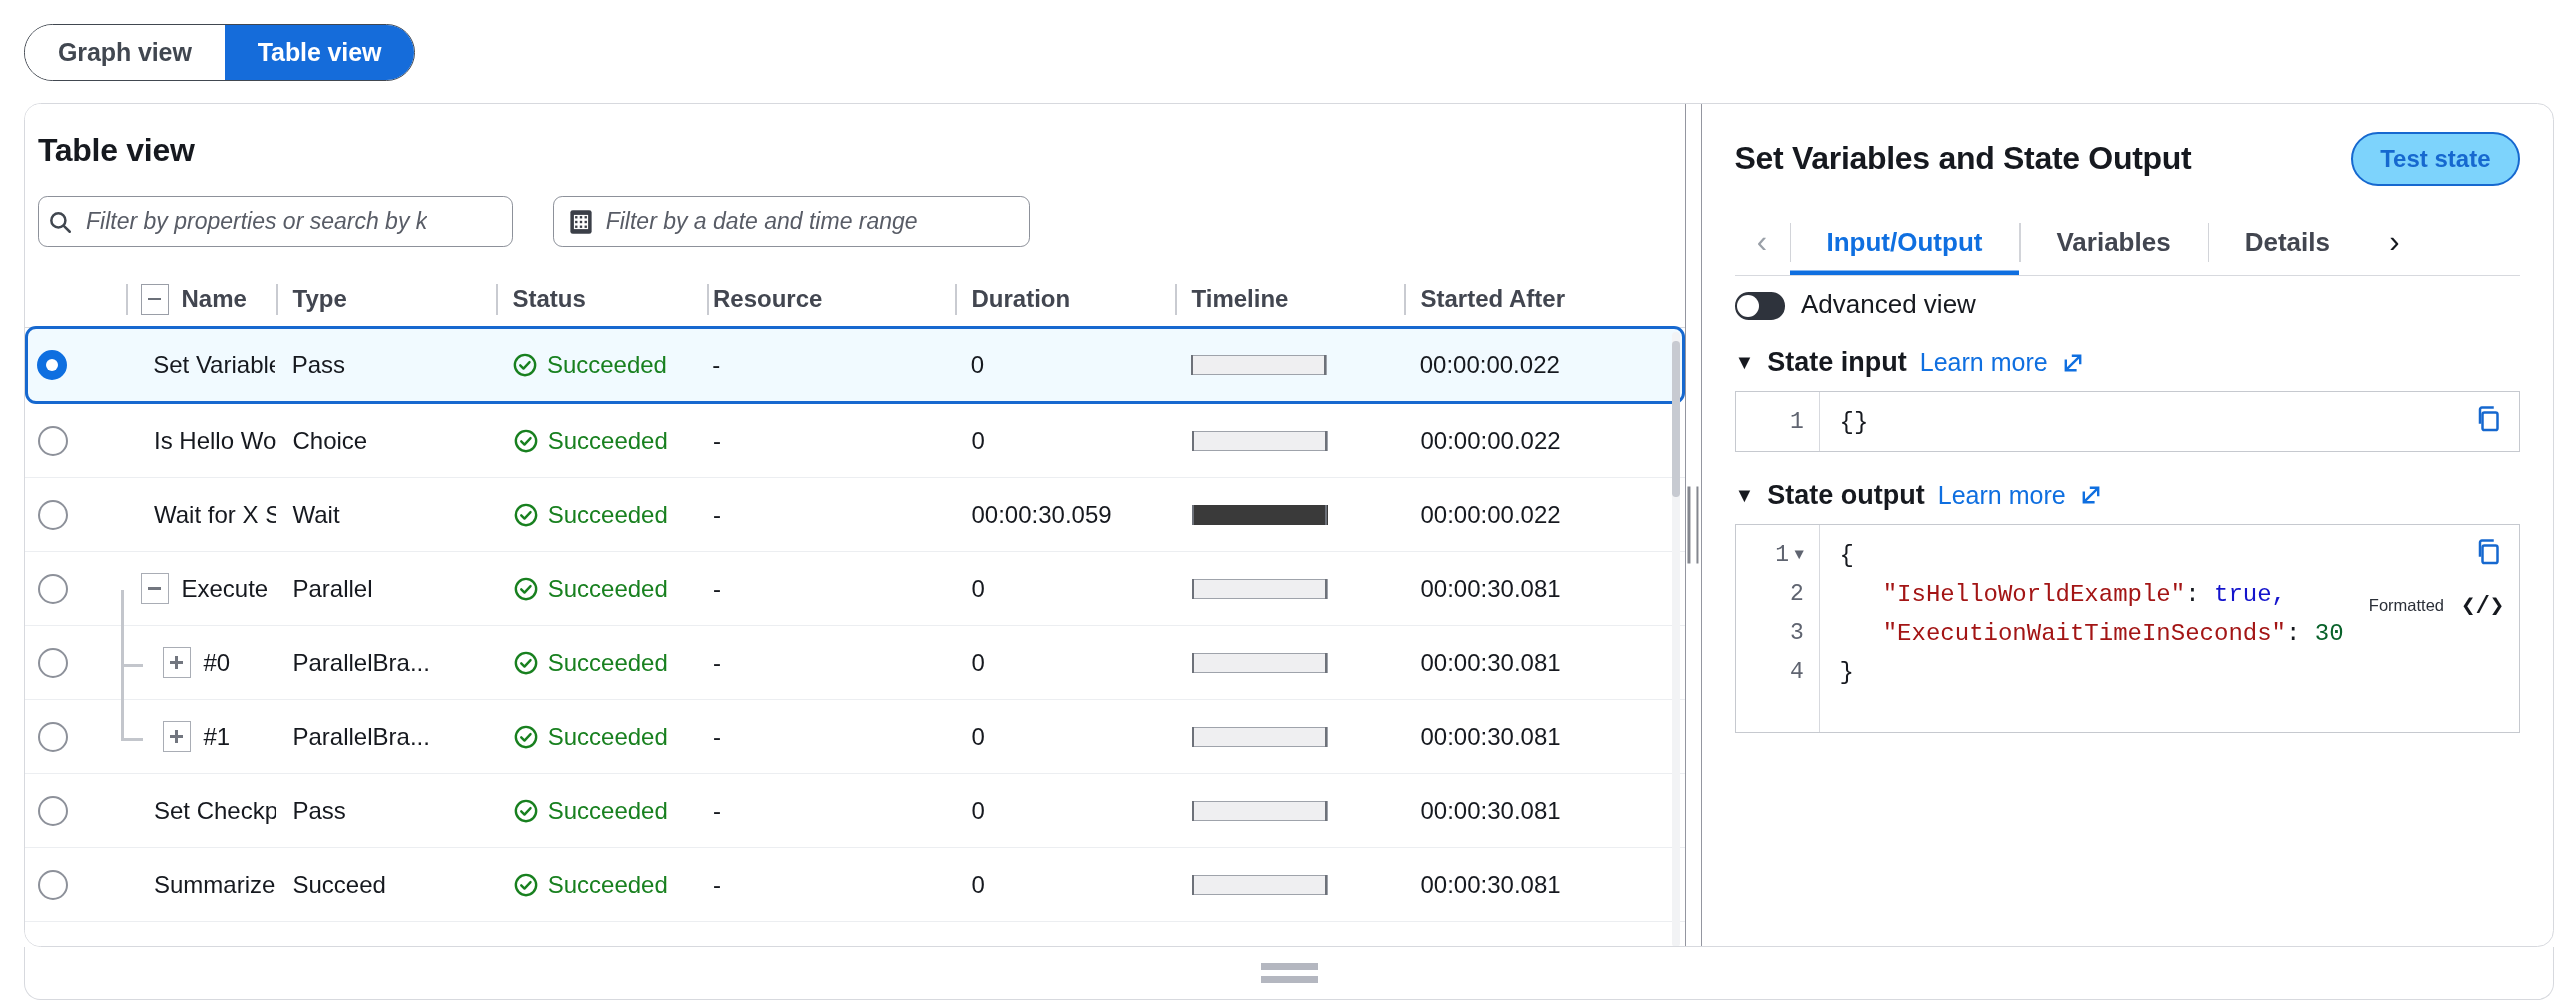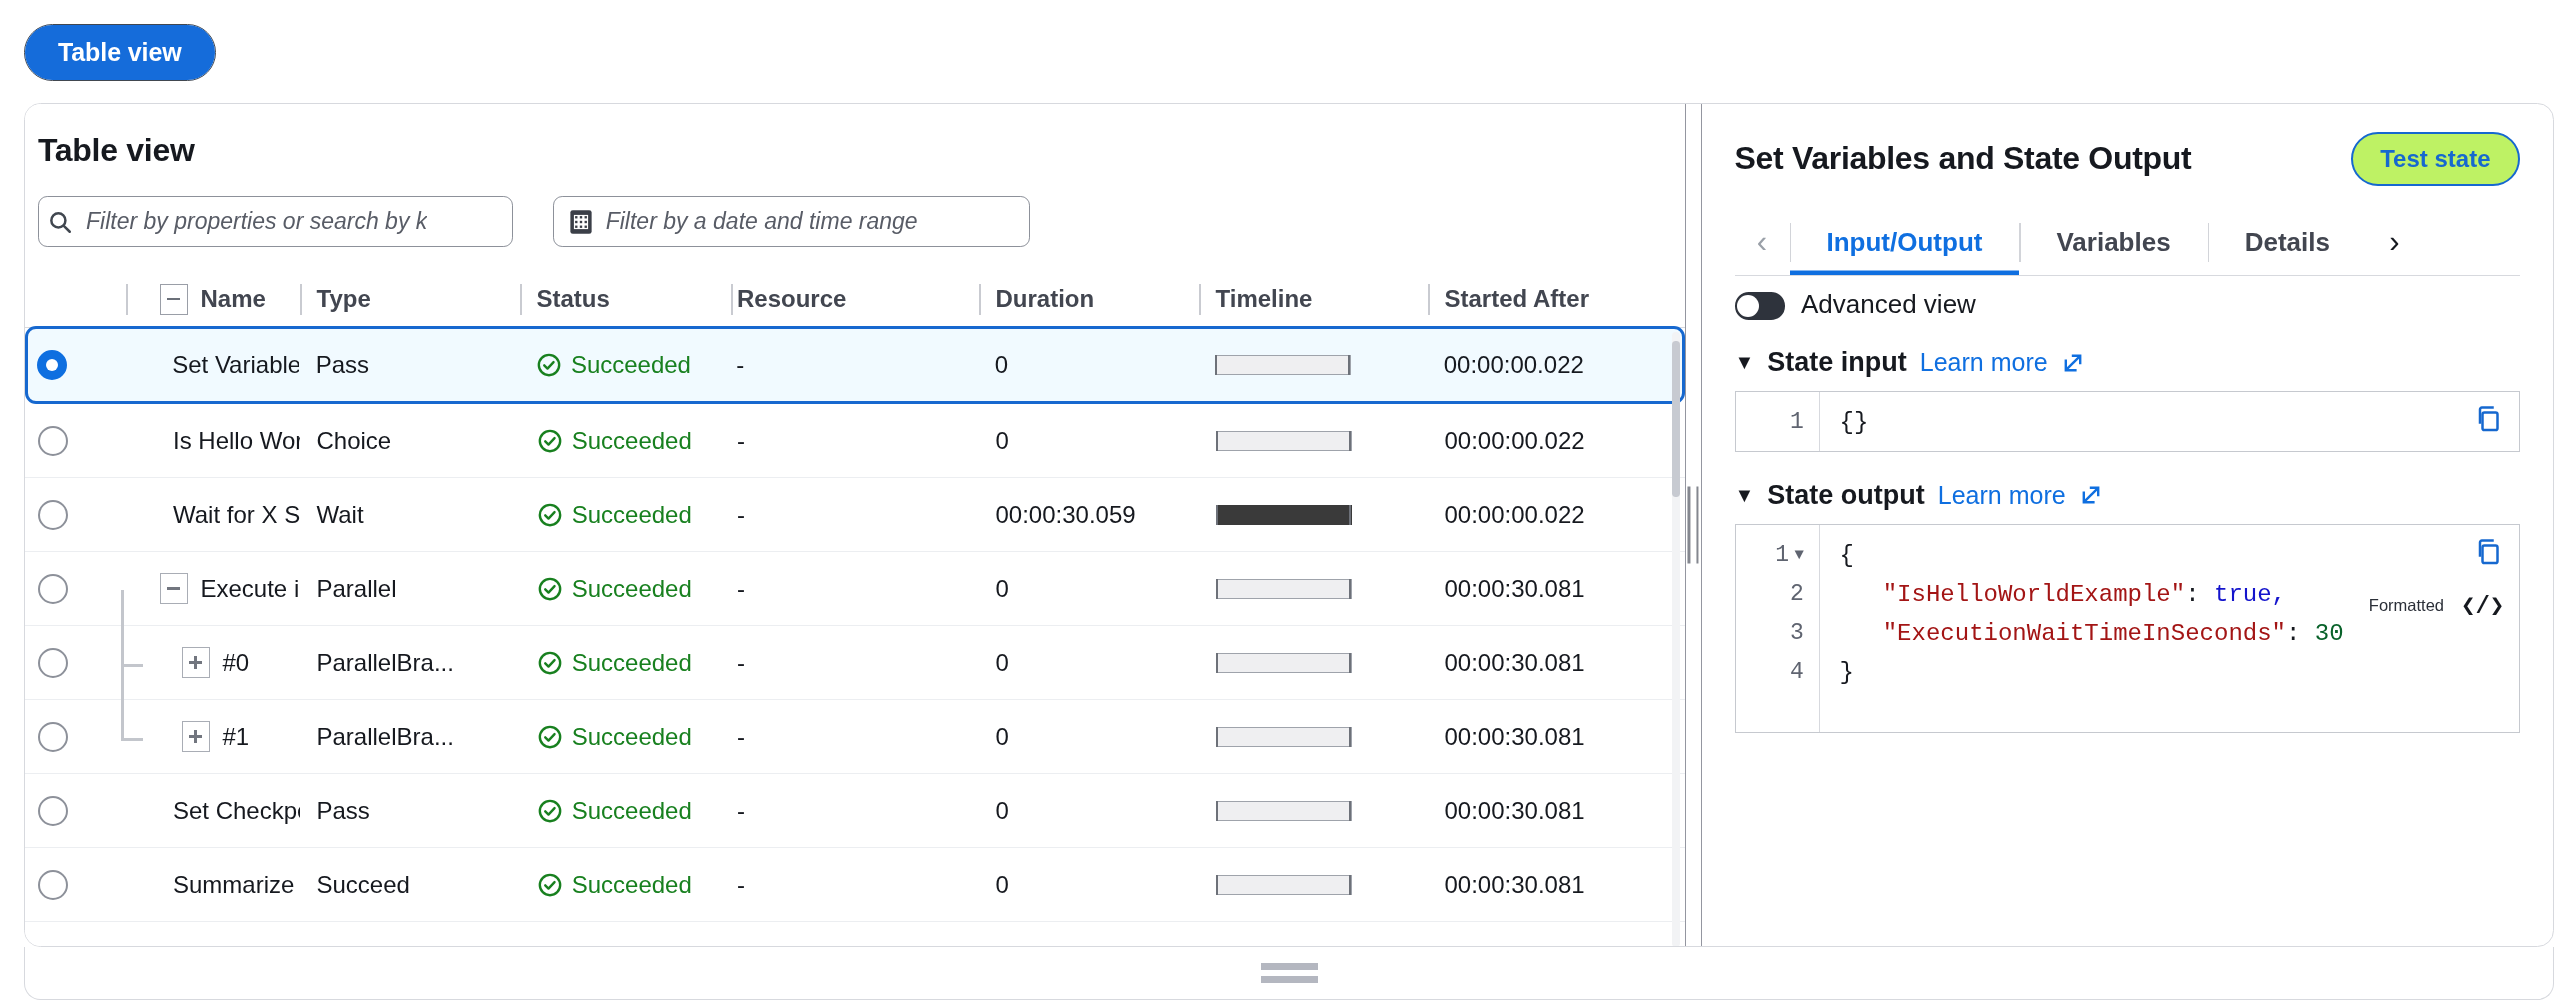--- a/index.html
+++ b/index.html
@@ -86,21 +86,21 @@
     font-size: 24px; font-weight: 700; color: #424650;
     display: flex; align-items: center;
     height: 100%;
     position: relative;
   }
   .th.divider::before {
     content: ""; position: absolute; left: 0; top: 13px;
     width: 1.8px; height: 31px; background: #c9cbd1;
   }
   .c-sel   { width: 88px;  flex: none; }
-  .c-name  { width: 174px; flex: none; padding-left: 34px; }
+  .c-name  { width: 150px; flex: none; padding-left: 15px; }
   .c-type  { width: 220px; flex: none; padding-left: 16.5px; }
   .c-stat  { width: 211px; flex: none; padding-left: 16.5px; }
   .c-res   { width: 248px; flex: none; padding-left: 6px; }
   .c-dur   { width: 220px; flex: none; padding-left: 16.5px; }
   .c-time  { width: 229px; flex: none; padding-left: 16.5px; }
   .c-start { width: 275px; flex: none; padding-left: 16.5px; }
 
   .hdr-collapse {
     width: 27.5px; height: 31px;
     border: 1.8px solid #9a9ea7; background:#fff;
@@ -211,21 +211,21 @@
   
   .right-panel { flex: 1; height: 100%; position: relative; padding: 0 33px; }
   .rp-head {
     display:flex; align-items:center; justify-content:space-between;
     margin-top: 27.5px;
   }
   .rp-title { font-size: 32px; font-weight: 700; color:#16191f; letter-spacing:-0.3px; }
   .test-btn {
     border: 2.8px solid #1668cf; border-radius: 27.5px;
     color: #1668cf; font-size: 24px; font-weight: 700;
-    padding: 11px 27.5px; background:#bef264; cursor:pointer;
+    padding: 11px 27.5px; background:#7dd3fc; cursor:pointer;
     white-space: nowrap;
   }
 
   .tabs {
     display:flex; align-items:stretch;
     margin-top: 24px;
     border-bottom: 1.8px solid #d7d9de;
     height: 66px;
   }
   .tab-arrow {
@@ -311,20 +311,21 @@
     display:flex; align-items:center; justify-content:center;
     cursor: row-resize;
   }
   .hsplit .grip { display:flex; flex-direction:column; gap: 5.5px; }
   .hsplit .grip i { width: 57px; height: 7.3px; background:#b4b7c0; display:block; }
 </style>
 </head>
 <body>
 
 <div class="view-toggle">
+  <div class="seg inactive">Graph view</div>
   <div class="seg active">Table view</div>
 </div>
 
 <div class="panels">
 
   <div class="left-panel">
     <div class="left-title">Table view</div>
 
     <div class="filters">
       <div class="filter-box filter-search">

